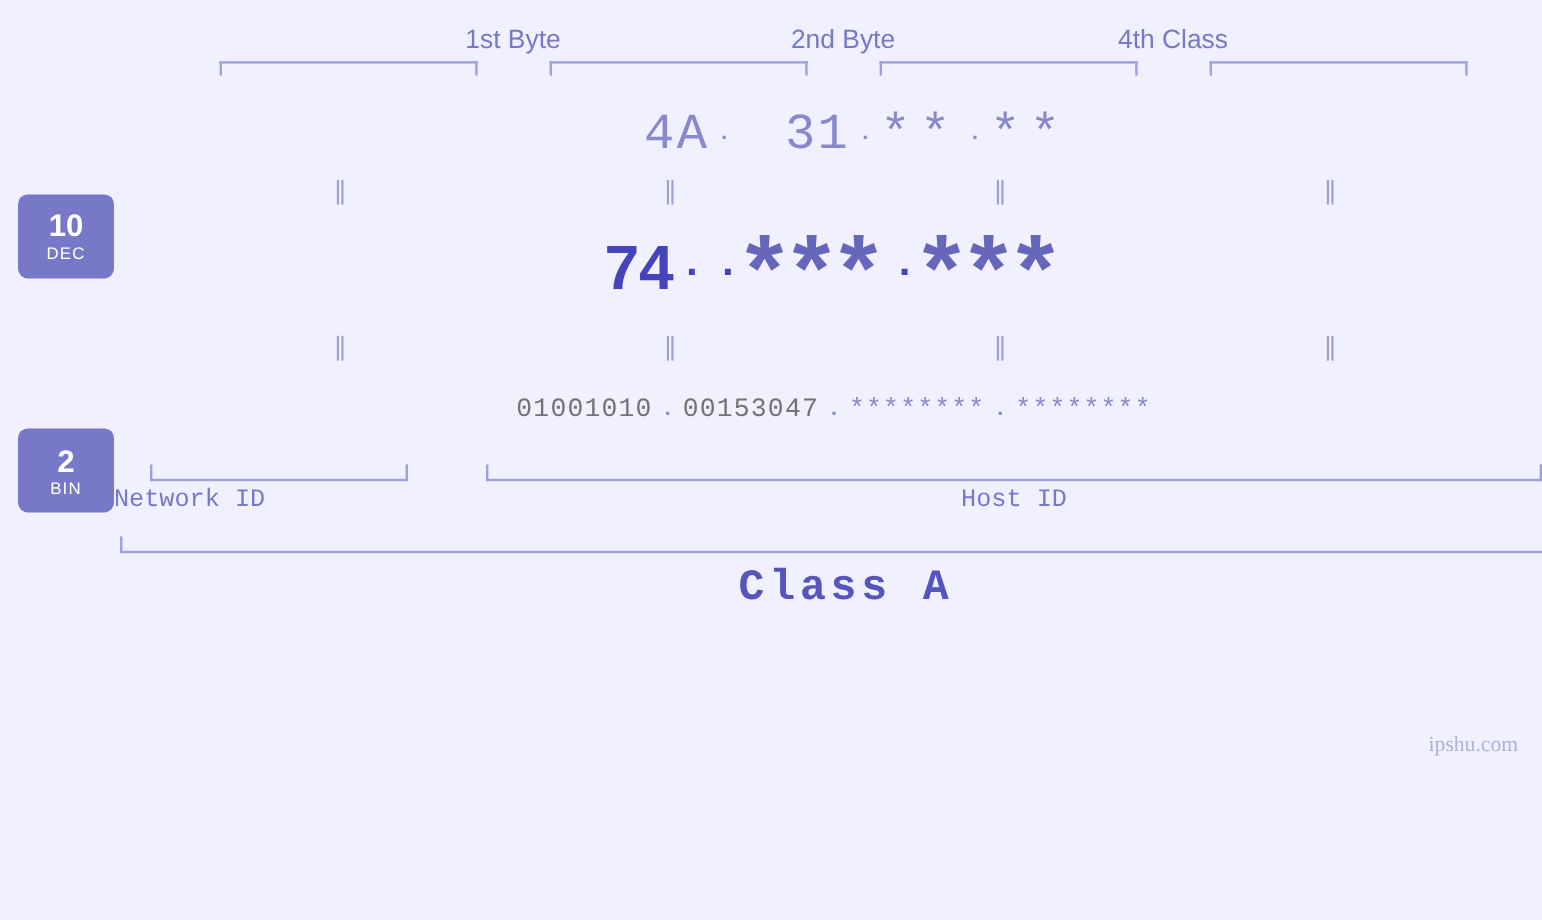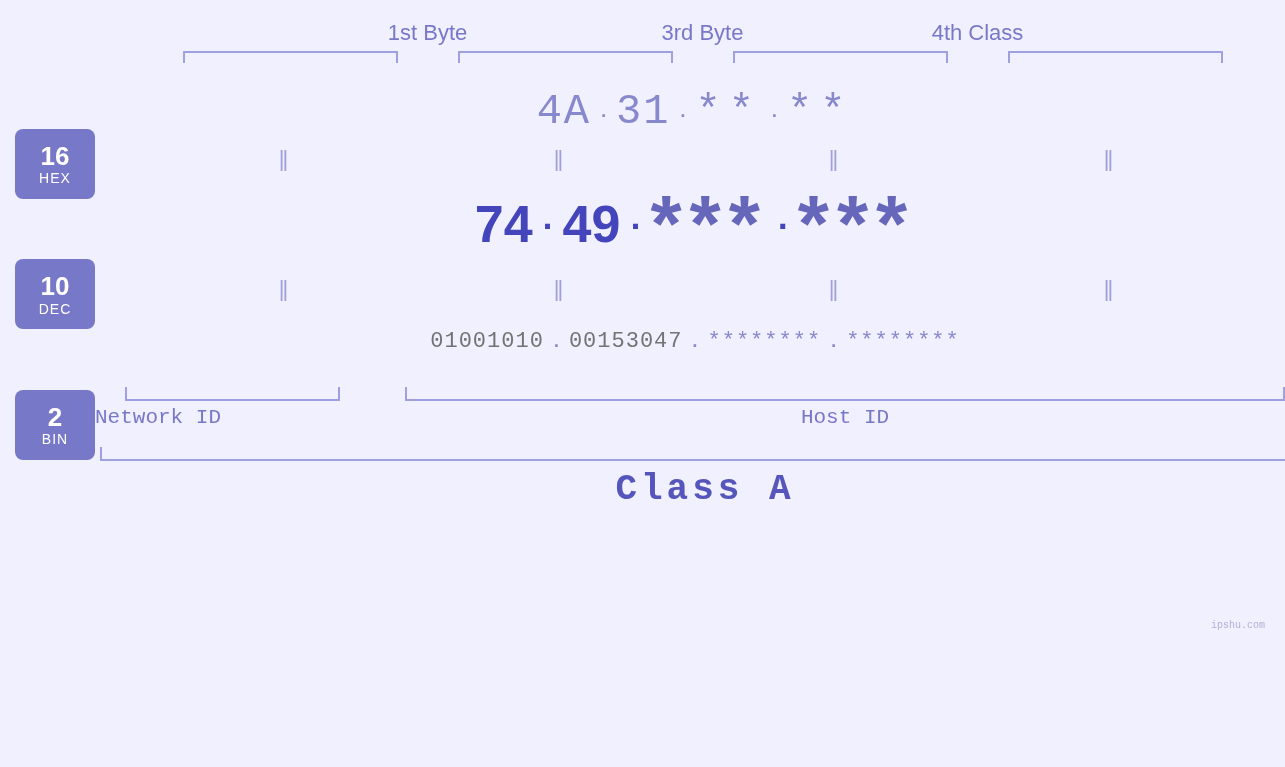--- a/index.html
+++ b/index.html
@@ -128,20 +128,21 @@
     .data-row.hex-row { height: 65px; }
     .data-row.dec-row { height: 100px; }
     .data-row.bin-row { height: 75px; }
 
     
     .hex-val {
       color: #8888cc;
       font-size: 42px;
       font-family: 'Courier New', monospace;
       letter-spacing: 2px;
+      margin-left: 38px;
     }
 
     
     .dec-val {
       color: #4444bb;
       font-size: 52px;
       font-family: Arial, sans-serif;
       font-weight: bold;
     }
 
@@ -174,22 +175,22 @@
       font-size: 22px;
       font-family: Arial, sans-serif;
       letter-spacing: -2px;
     }
 
     .watermark {
       position: absolute;
       bottom: 15px;
       right: 20px;
       color: #b0b0d8;
-      font-size: 10px;
-      font-family: Liberation Mono, monospace;
+      font-size: 18px;
+      font-family: Liberation Serif, serif;
     }
 
     .asterisk-val {
       color: #8888cc;
       font-size: 42px;
       font-family: 'Courier New', monospace;
       letter-spacing: 8px;
     }
 
     .asterisk-dec {
@@ -234,21 +235,21 @@
       align-self: center;
     }
   </style>
 </head>
 <body>
 
 <div class="container">
 
   <div class="byte-headers">
     <div class="byte-header">1st Byte</div>
-    <div class="byte-header">3rd Byte</div>
+    <div class="byte-header">2nd Byte</div>
     <div class="byte-header">4th Class</div>
   </div>
 
   <div class="bracket-row">
     <div class="bracket">
       <div class="bracket-line"></div>
     </div>
     <div class="bracket">
       <div class="bracket-line"></div>
     </div>
@@ -257,24 +258,20 @@
     </div>
     <div class="bracket">
       <div class="bracket-line"></div>
     </div>
   </div>
 
   <div class="main-area">
 
     <div class="labels-col">
 
-      <div class="base-badge">
-        <span class="base-num">16</span>
-        <span class="base-label">HEX</span>
-      </div>
 
       <div class="base-badge">
         <span class="base-num">10</span>
         <span class="base-label">DEC</span>
       </div>
 
       <div class="base-badge">
         <span class="base-num">2</span>
         <span class="base-label">BIN</span>
       </div>
@@ -303,21 +300,20 @@
           <span class="equals-sign">||</span>
         </div>
         <div class="equals-cell">
           <span class="equals-sign">||</span>
         </div>
       </div>
 
       <div class="data-row dec-row">
         <span class="dec-val">74</span>
         <span class="sep-dot-dec">.</span>
-        <span class="dec-val">49</span>
         <span class="sep-dot-dec">.</span>
         <span class="asterisk-dec">***</span>
         <span class="sep-dot-dec">.</span>
         <span class="asterisk-dec">***</span>
       </div>
 
       <div class="equals-row">
         <div class="equals-cell">
           <span class="equals-sign">||</span>
         </div>

